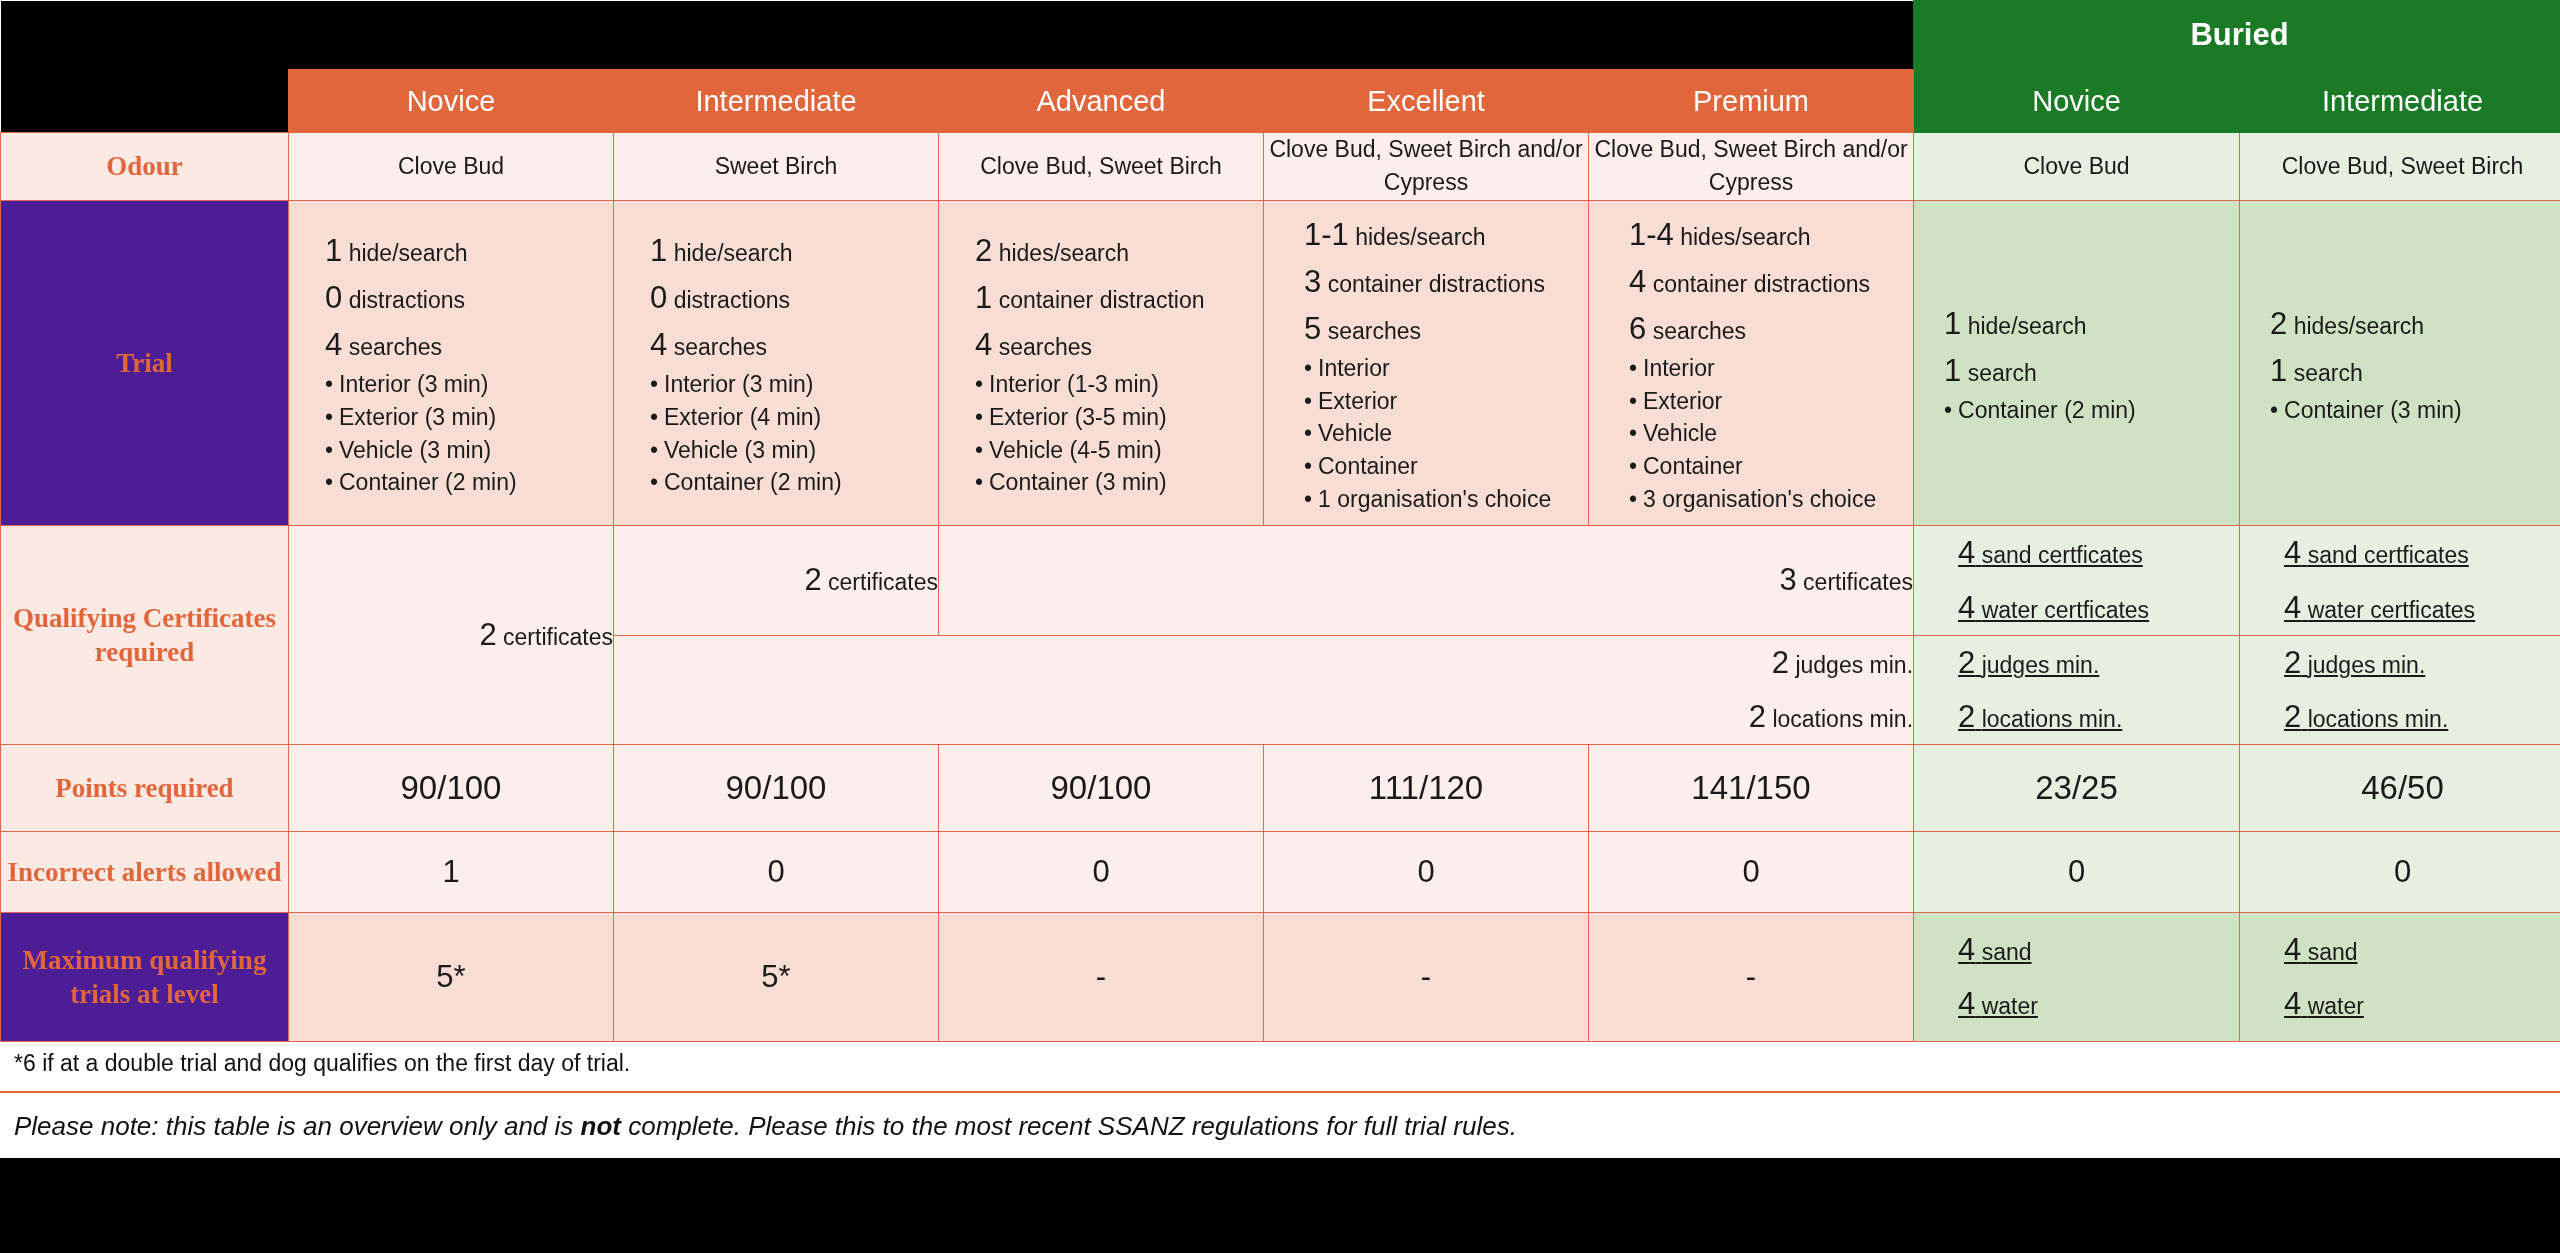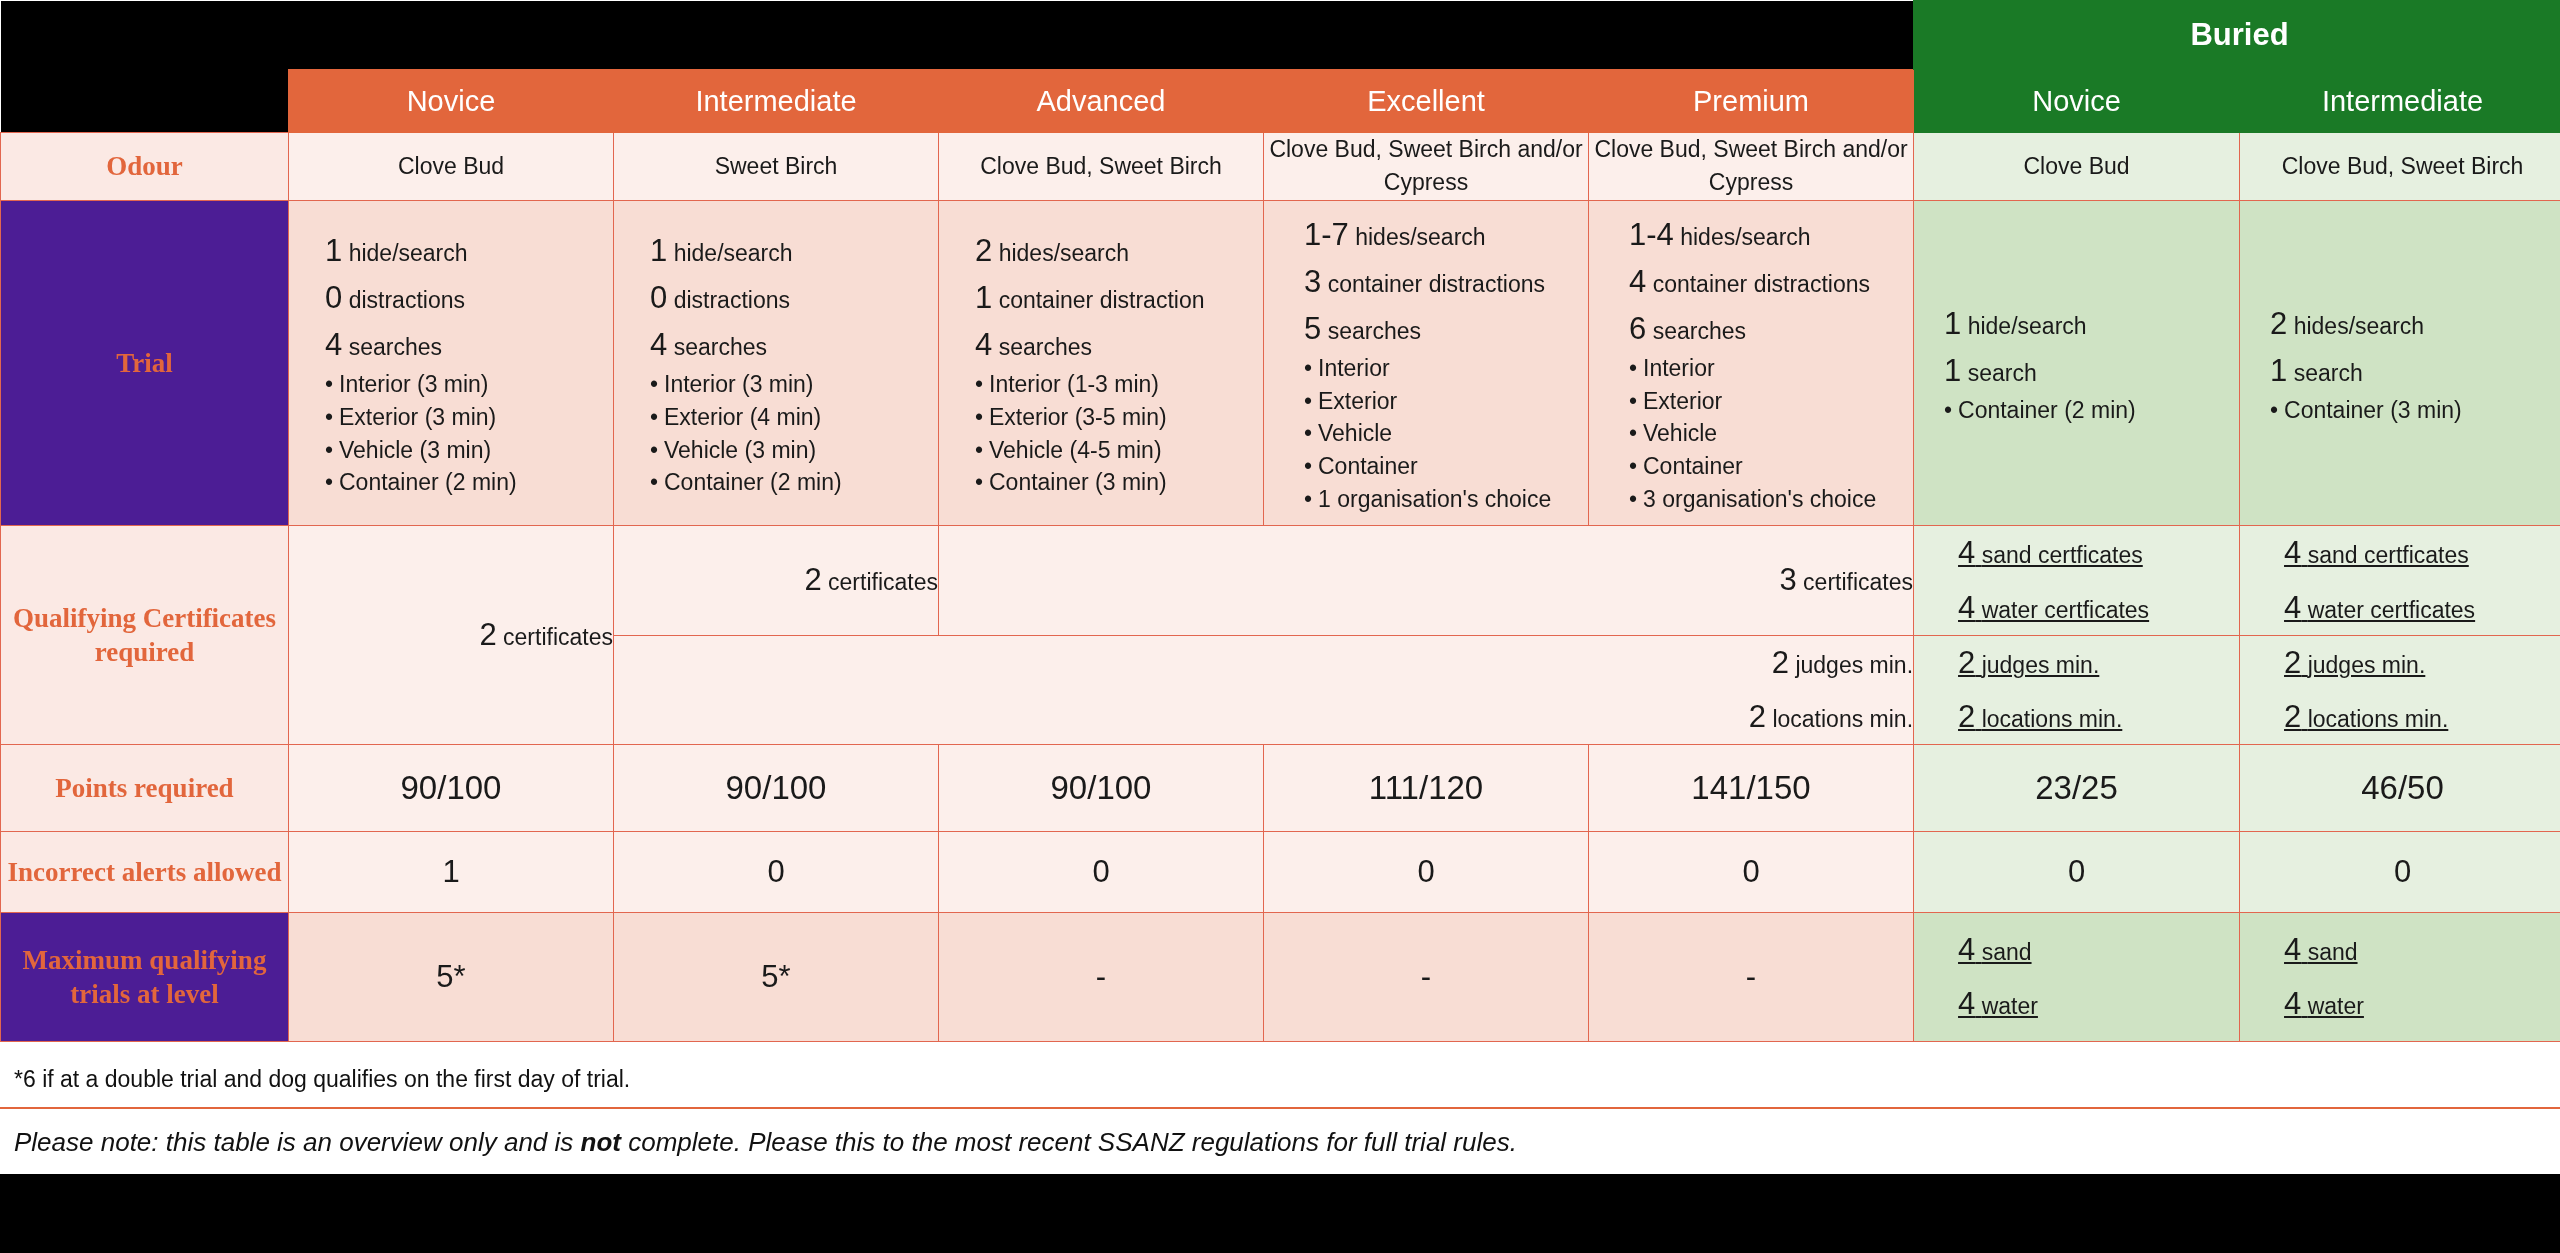--- a/index.html
+++ b/index.html
@@ -112,21 +112,21 @@
 
   .pts{font-size:33px;}
 
   
   .foot-wrap{
     background:#fff;
     width:2560px;
   }
   .footnote{
     font-size:23px;
-    padding:24px 0 14px 14px;
+    padding:8px 0 14px 14px;
     background:#fff;
     color:#111;
     border-radius:7px;
   }
   .redline{
     border-top:2px solid #e2663c;
     margin:0 0 0 0;
   }
   .note{
     font-size:26px;
@@ -224,21 +224,21 @@
             <li>Interior (1-3 min)</li>
             <li>Exterior (3-5 min)</li>
             <li>Vehicle (4-5 min)</li>
             <li>Container (3 min)</li>
           </ul>
         </div>
       </td>
 
       <td class="pink-mid">
         <div class="trialblock wide">
-          <div class="linebig"><span class="n">1-7</span> <span>hides/search</span></div>
+          <div class="linebig"><span class="n">1-1</span> <span>hides/search</span></div>
           <div class="linebig"><span class="n">3</span> <span>container distractions</span></div>
           <div class="linebig"><span class="n">5</span> <span>searches</span></div>
           <ul class="bul">
             <li>Interior</li>
             <li>Exterior</li>
             <li>Vehicle</li>
             <li>Container</li>
             <li>1 organisation's choice</li>
           </ul>
         </div>

